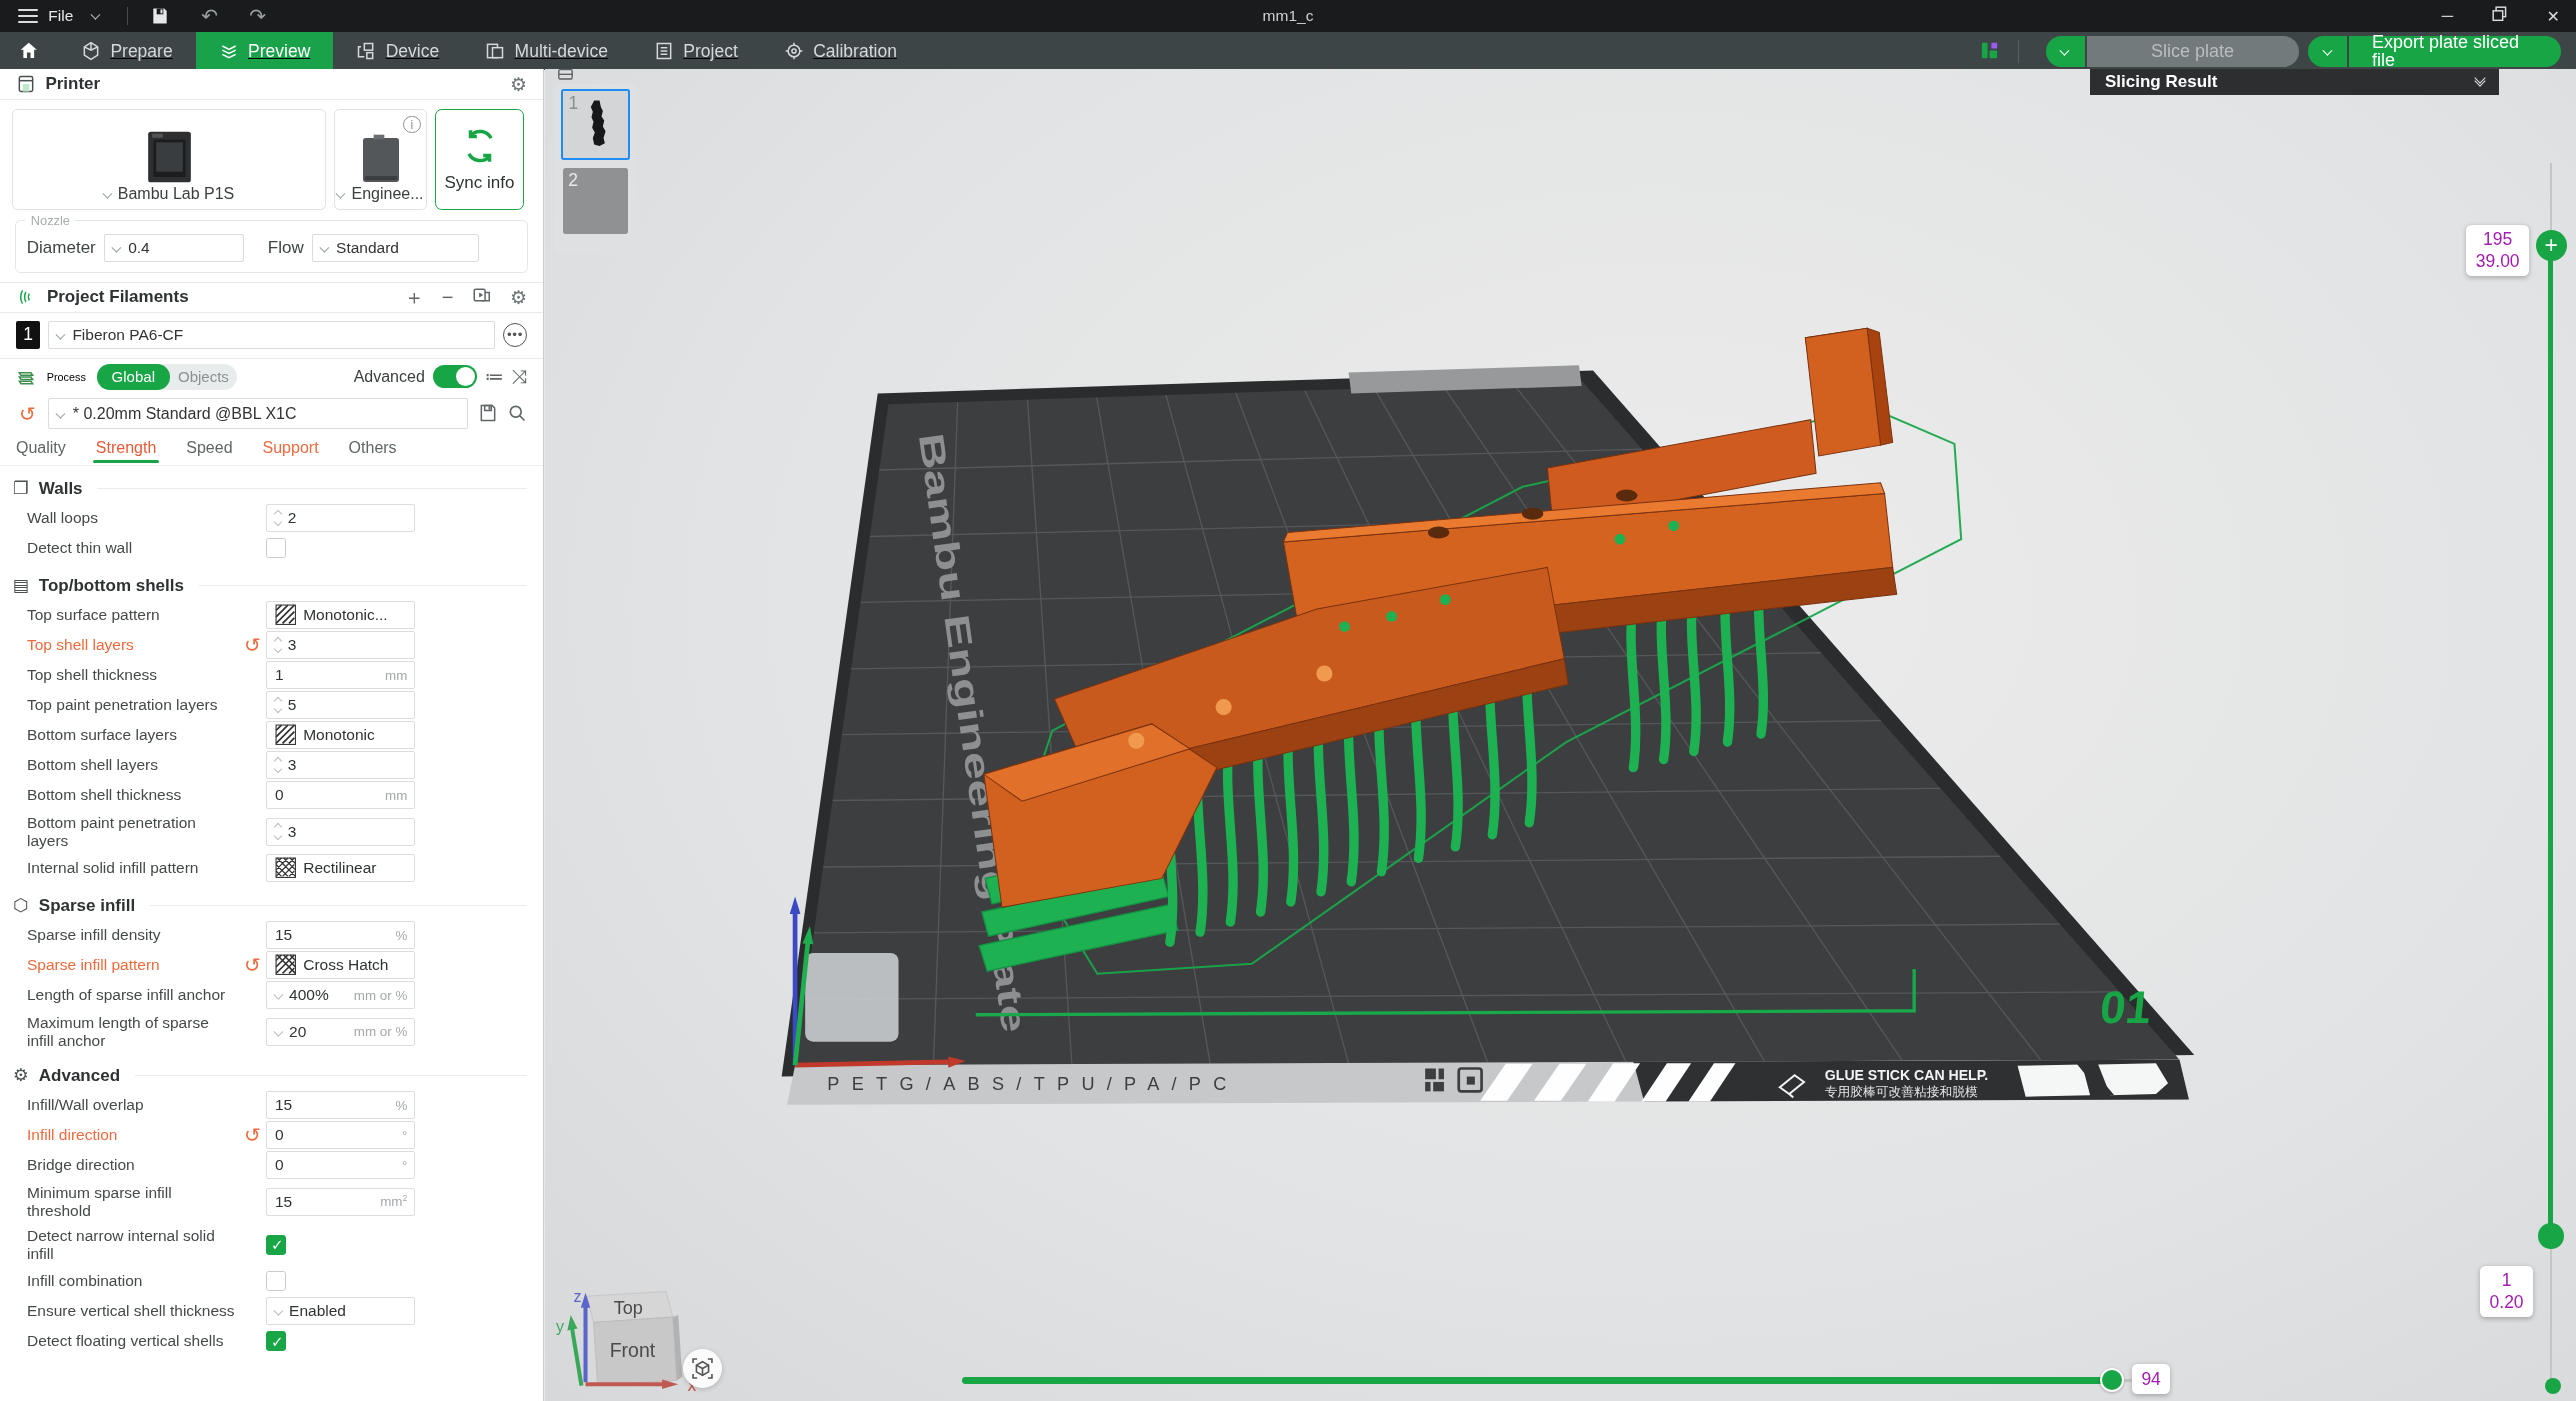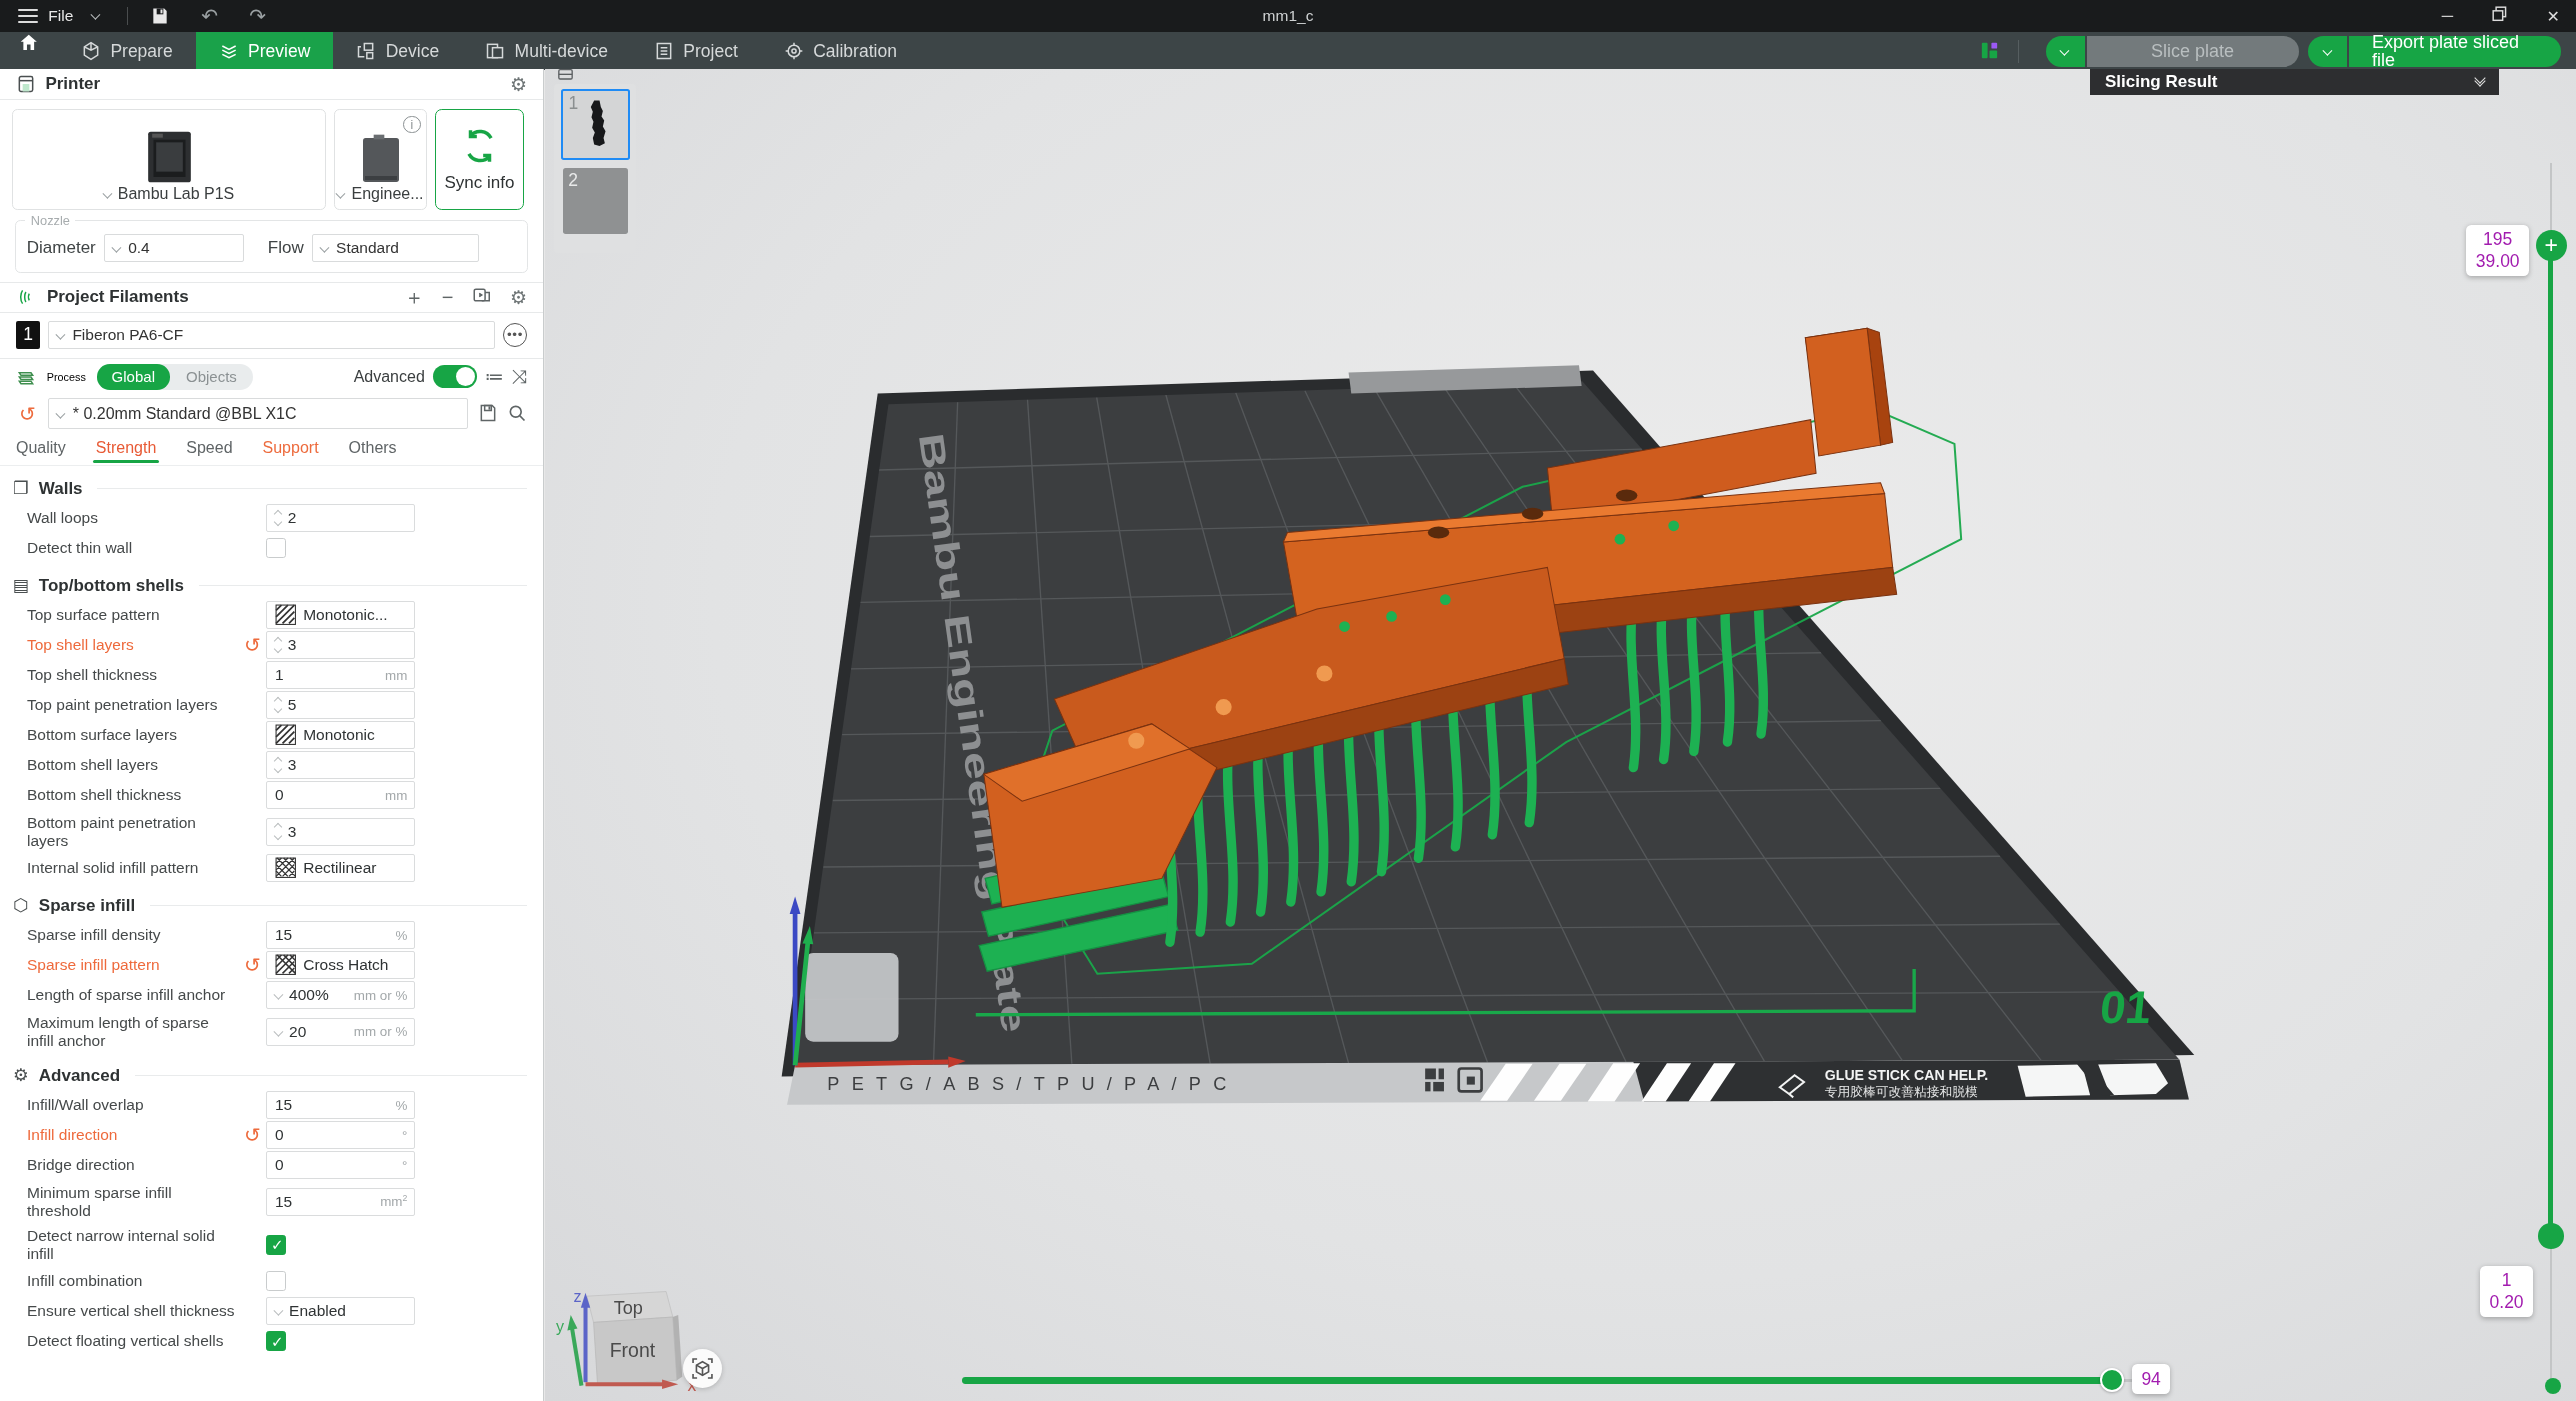--- a/index.html
+++ b/index.html
@@ -15,21 +15,21 @@
   .tb-file{margin-left:10.8px;color:#e8e8e8;}
   .chev{display:inline-block;width:7.4px;height:7.4px;border-left:1.3px solid #b9bdbe;border-bottom:1.3px solid #b9bdbe;transform:rotate(-45deg);}
   .tb-chev{margin-left:19px;margin-top:-2.7px;}
   .tb-sep{width:0.7px;height:17.5px;background:#4a4d4e;margin:0 23px 0 27px;}
   .tb-ico{margin-right:31px;display:flex;align-items:center;}
   .tb-arrow{font-size:20px;color:#9aa0a2;line-height:1;}
   .tb-title{position:absolute;left:0;right:0;text-align:center;color:#cfd2d3;font-size:15.5px;pointer-events:none;}
   .winbtns{position:absolute;right:16px;top:0;height:32px;display:flex;align-items:center;gap:38px;color:#dcdcdc;font-size:16px;}
 
   
-  .navbar{position:absolute;left:0;top:32px;width:2576px;height:38px;background:#3d4547;display:flex;}
+  .navbar{position:absolute;left:0;top:32px;width:2576px;height:38px;background:#3d4547;display:flex;align-items:center;text-decoration:underline;}
   .nav-home{width:58px;display:flex;justify-content:center;}
   .nav-tab{height:38px;display:flex;align-items:center;gap:9.4px;padding:0 23px;color:#d6d9da;font-size:17.5px;}
   .nav-tab.active{background:#1aa24a;color:#fff;}
   .nav-tab svg{display:block;}
   .nav-right{position:absolute;right:15px;top:0;height:38px;display:flex;align-items:center;}
   .nr-sep{width:0.7px;height:23px;background:#565e60;margin:0 17.5px;}
   .split{display:flex;align-items:center;margin-left:9.4px;}
   .split .dd{width:39px;height:31px;background:#17a545;border-radius:15.5px 0 0 15.5px;display:flex;align-items:center;justify-content:center;}
   .split .dd .chev{border-color:#fff;}
   .split .lbl{height:31px;margin-left:2px;border-radius:0 15.5px 15.5px 0;display:flex;align-items:center;justify-content:center;
@@ -60,21 +60,21 @@
   .combo .chev{border-color:#9aa0a2;flex:none;}
   .hdr-icons{display:flex;align-items:center;gap:17.5px;color:#5f6566;font-size:20px;}
   .filarow{display:flex;align-items:center;gap:8px;padding:8px 16px 9.4px 16px;border-bottom:0.7px solid #e7e9ea;}
   .filabadge{width:24px;height:28px;background:#111;color:#fff;font-size:17.5px;display:flex;align-items:center;justify-content:center;border-radius:2px;}
   .filacombo{flex:1;}
   .dots{width:24px;height:24px;border:1.3px solid #555;border-radius:50%;color:#555;font-size:13.4px;display:flex;align-items:center;justify-content:center;letter-spacing:0.7px;}
 
   .prochead{height:35px;display:flex;align-items:center;padding:0 16px;gap:10.8px;}
   .seg{display:flex;background:#e9eced;border-radius:13.4px;height:25.5px;align-items:center;font-size:15px;}
   .seg .on{background:#17a545;color:#fff;border-radius:12.8px;height:25.5px;display:flex;align-items:center;padding:0 15px;}
-  .seg .off{color:#8b9193;padding:0 16px;}
+  .seg .off{color:#8b9193;padding:0 8px;}
   .adv{margin-left:auto;display:flex;align-items:center;gap:8px;font-size:16px;color:#3a3e3f;}
   .toggle{width:44px;height:23px;background:#17a545;border-radius:11.4px;position:relative;}
   .toggle i{position:absolute;right:2px;top:2px;width:19px;height:19px;background:#fff;border-radius:50%;}
   .micon{color:#5f6566;font-size:19px;}
   .presetrow{display:flex;align-items:center;gap:9.4px;padding:4px 16px 6.7px 16px;}
   .revert{color:#ed6b3d;font-size:20px;line-height:1;width:23px;text-align:center;flex:none;}
   .presetcombo{flex:1;height:31px;font-size:16px;}
   .ptabs{display:flex;gap:30px;padding:2.7px 16px 0 16px;border-bottom:0.7px solid #eceeef;height:30px;align-items:flex-start;}
   .ptab{font-size:16px;color:#5f6466;padding-bottom:6.7px;position:relative;}
   .ptab.modified{color:#ed6b3d;}

